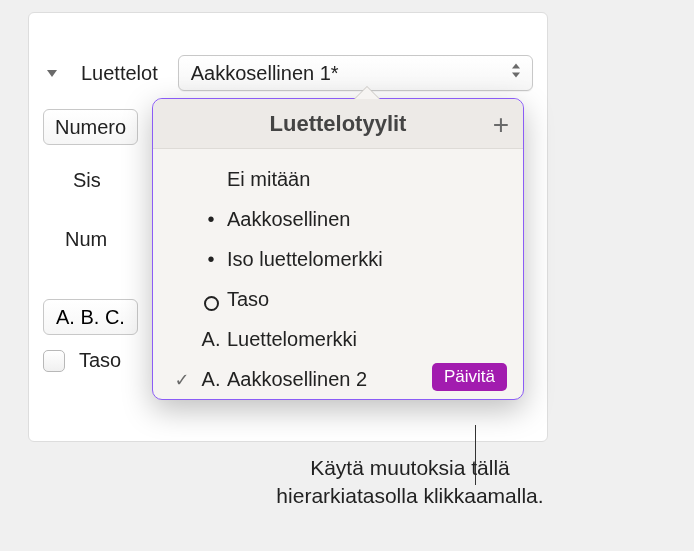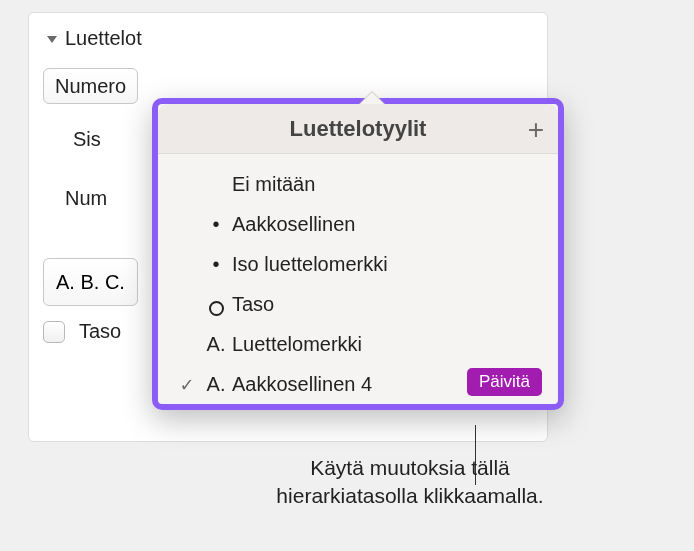--- a/index.html
+++ b/index.html
@@ -17,21 +17,22 @@
     width: 520px;
     height: 430px;
     background: #fff;
     border: 1px solid #ddd;
     border-radius: 6px;
     padding: 14px 14px;
   }
   .row1 {
     display: flex;
     align-items: center;
-    gap: 4px;
+    gap: 20px;
+    margin-top: 28px;
   }
   .disclosure {
     width: 18px; height: 18px;
     display: inline-flex; align-items: center; justify-content: center;
   }
   .label {
     font-size: 20px;
     color: #222;
   }
   .dropdown {
@@ -74,43 +75,43 @@
   }
   .bg-label2 { margin-top: 36px; padding-left: 22px;}
   .row3 {
     margin-top: 48px;
     display: flex;
     align-items: center;
     gap: 14px;
     padding-left: 0;
   }
   .selectbox {
-    height: 48px;
+    height: 36px;
     border: 1px solid #c8c8c8;
     border-radius: 6px;
     background: linear-gradient(#fff,#f6f6f6);
     display: flex;
     align-items: center;
     padding: 0 12px;
     font-size: 20px;
   }
   .checkbox {
     width: 22px; height: 22px;
     border: 1px solid #b8b8b8;
     border-radius: 5px;
     background: linear-gradient(#fff,#f0f0f0);
   }
   
   .popover {
     position: absolute;
     left: 152px;
     top: 98px;
-    width: 412px;
+    width: 372px;
     background: #f6f4f2;
-    border: 6px solid #8b5cf6;
+    border: 1px solid #8b5cf6;
     border-radius: 10px;
     box-shadow: 0 10px 30px rgba(0,0,0,0.25);
   }
   .popover::before {
     content: "";
     position: absolute;
     top: -12px;
     left: 200px;
     width: 0; height: 0;
     border-left: 14px solid transparent;
@@ -200,20 +201,29 @@
 
 <div class="panel">
 
   <div class="row1">
     <span class="disclosure">
       <svg width="14" height="14" viewBox="0 0 14 14">
           <polygon points="2,4 12,4 7,11" fill="#6a6a6a"></polygon>
         </svg>
     </span>
     <span class="label">Luettelot</span>
+    <div class="dropdown">
+      <span>Aakkosellinen 1*</span>
+      <span class="chev">
+        <svg width="12" height="18" viewBox="0 0 12 18">
+          <polygon points="2,7 10,7 6,2" fill="#6a6a6a"></polygon>
+          <polygon points="2,11 10,11 6,16" fill="#6a6a6a"></polygon>
+        </svg>
+      </span>
+    </div>
   </div>
 
   <div class="btnrow">
     <div class="btn">
       <span>Numero</span>
     </div>
   </div>
 
   <div class="bg-label">Sis</div>
   <div class="bg-label bg-label2">Num</div>
@@ -260,21 +270,21 @@
         <span class="pop-text">Taso</span>
       </div>
       <div class="pop-item">
         <span class="pop-check"></span>
         <span class="pop-bullet">A.</span>
         <span class="pop-text">Luettelomerkki</span>
       </div>
       <div class="pop-item">
         <span class="pop-check">✓</span>
         <span class="pop-bullet">A.</span>
-        <span class="pop-text">Aakkosellinen 4</span>
+        <span class="pop-text">Aakkosellinen 2</span>
         <button class="update-btn">Päivitä</button>
       </div>
     </div>
 </div>
 
 <div class="callout-line"></div>
 <div class="callout">
   <span>Käytä muutoksia tällä</span><br>
   <span>hierarkiatasolla klikkaamalla.</span>
 </div>

